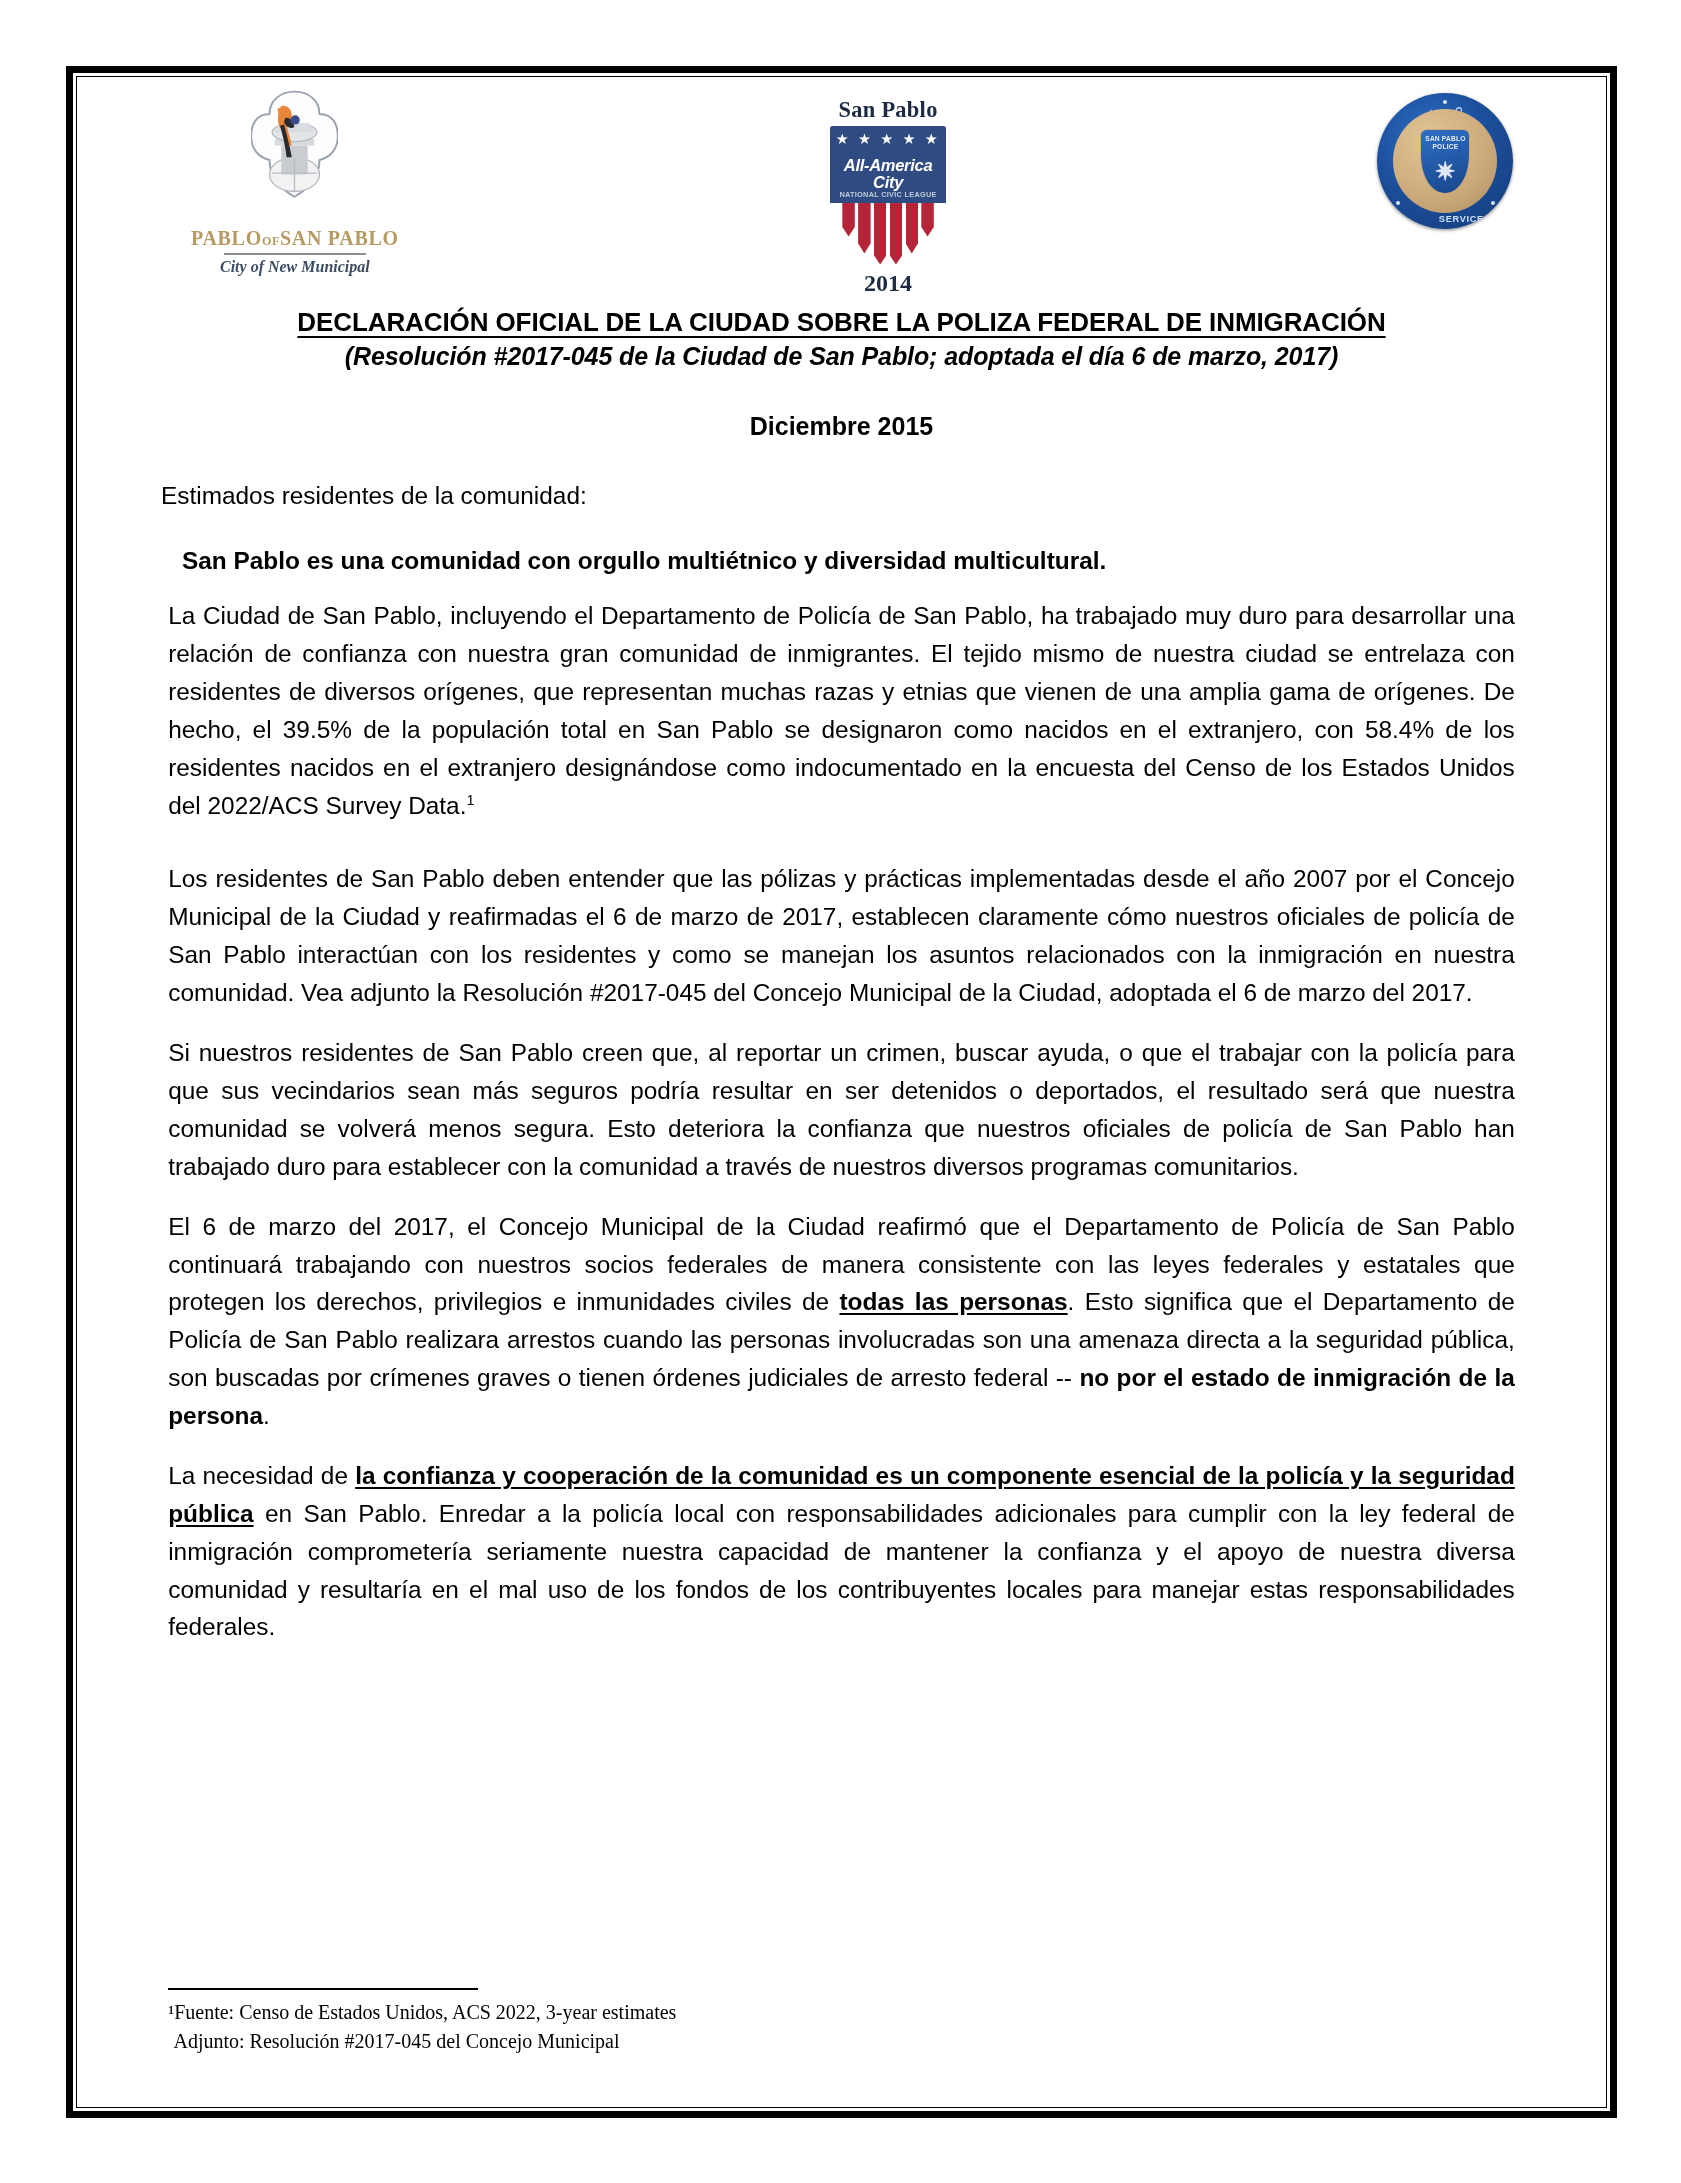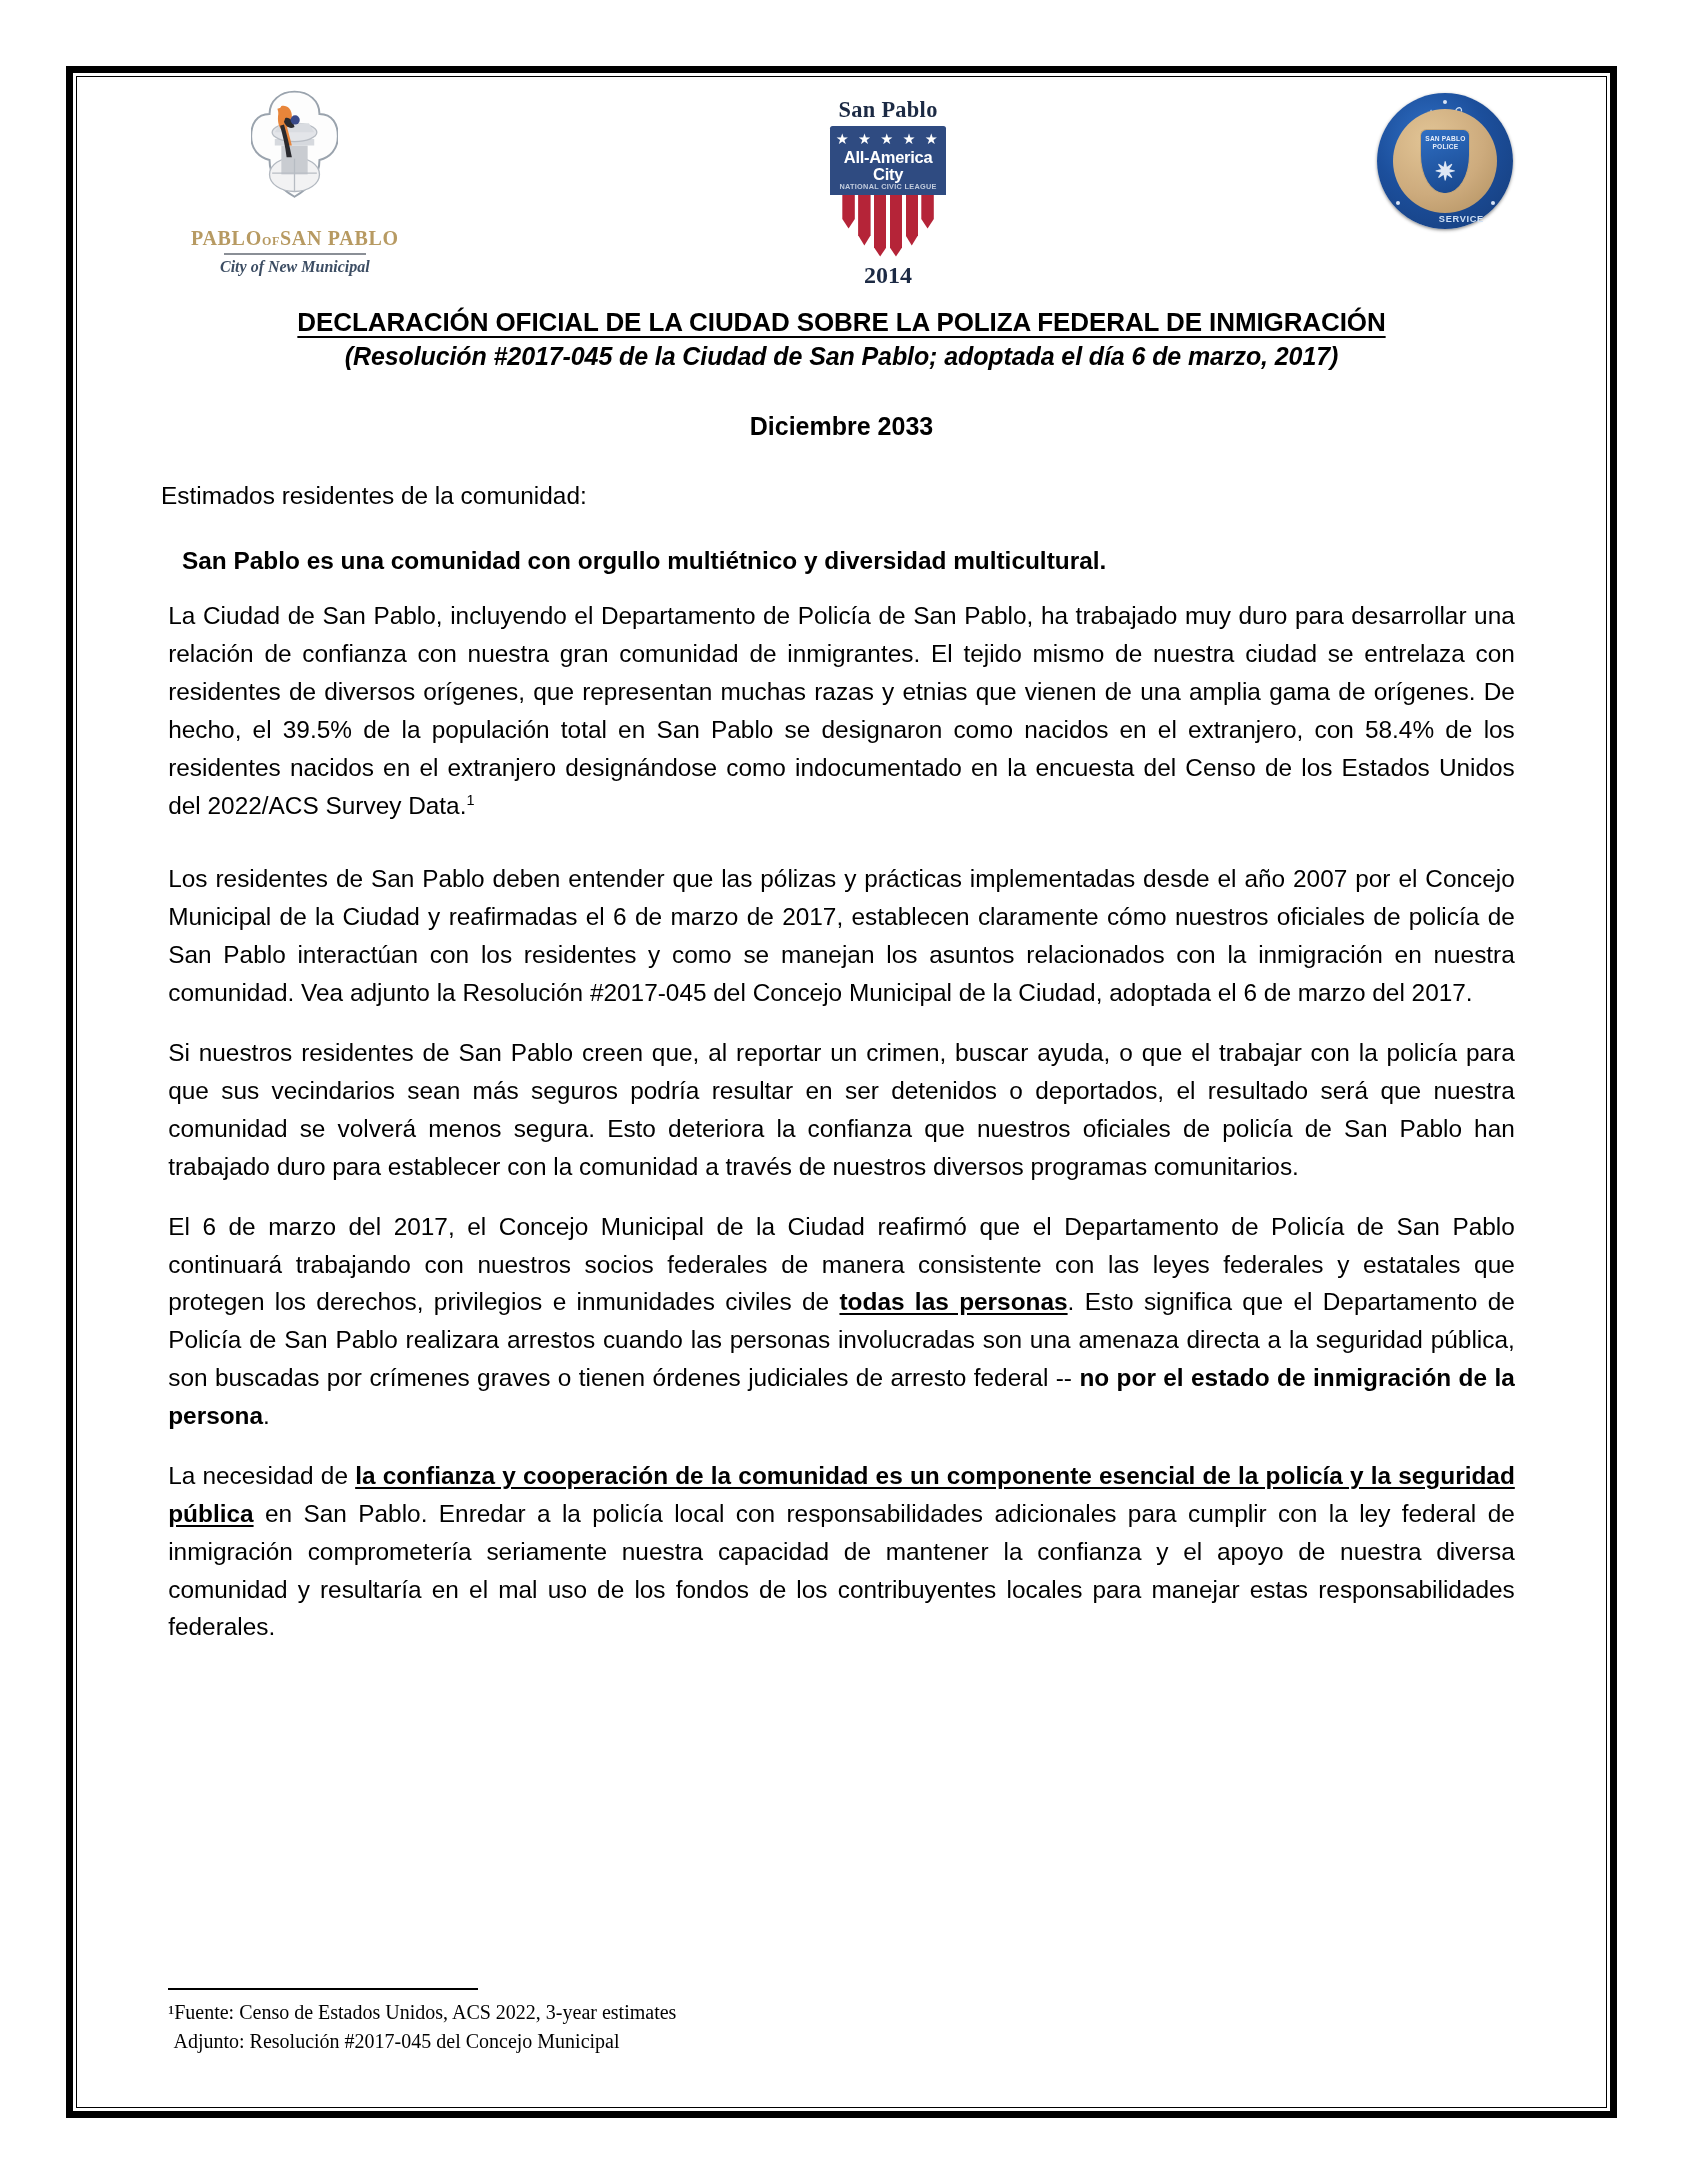--- a/index.html
+++ b/index.html
@@ -125,21 +125,22 @@
     letter-spacing: 2.6px;
     line-height: 1;
   }
   .aac-title {
     color: #ffffff;
     font-family: "Liberation Sans", sans-serif;
     font-weight: bold;
     font-size: 16.5px;
     letter-spacing: -0.3px;
     line-height: 1.05;
-    margin-top: 2px;
+    margin-top: 10px;
+    font-style: italic;
   }
   .aac-sub {
     color: #c2ccdd;
     font-size: 7.3px;
     letter-spacing: 0.3px;
     font-weight: bold;
     line-height: 1;
     padding-bottom: 1.3px;
   }
   .aac-stripes {
@@ -368,21 +369,21 @@
               <div>POLICE</div>
               <div class="badge-star">✷</div>
             </div>
           </div>
         </div>
       </div>
     </div>
 
     <h1 class="doc-title">DECLARACIÓN OFICIAL DE LA CIUDAD SOBRE LA POLIZA FEDERAL DE INMIGRACIÓN</h1>
     <h2 class="doc-subtitle">(Resolución #2017-045 de la Ciudad de San Pablo; adoptada el día 6 de marzo, 2017)</h2>
-    <div class="doc-date">Diciembre 2033</div>
+    <div class="doc-date">Diciembre 2015</div>
 
     <div class="salutation">Estimados residentes de la comunidad:</div>
 
     <div class="lead-bold">San Pablo es una comunidad con orgullo multiétnico y diversidad multicultural.</div>
 
     <p class="para"><span>La Ciudad de San Pablo, incluyendo el Departamento de Policía de San Pablo, ha trabajado muy duro para desarrollar una relación de confianza con nuestra gran comunidad de inmigrantes. El tejido mismo de nuestra ciudad se entrelaza con residentes de diversos orígenes, que representan muchas razas y etnias que vienen de una amplia gama de orígenes. De hecho, el 39.5% de la populación total en San Pablo se designaron como nacidos en el extranjero, con 58.4% de los residentes nacidos en el extranjero designándose como indocumentado en la encuesta del Censo de los Estados Unidos del 2022/ACS Survey Data.</span><sup>1</sup></p>
 
     <p class="para gap-big">Los residentes de San Pablo deben entender que las pólizas y prácticas implementadas desde el año 2007 por el Concejo Municipal de la Ciudad y reafirmadas el 6 de marzo de 2017, establecen claramente cómo nuestros oficiales de policía de San Pablo interactúan con los residentes y como se manejan los asuntos relacionados con la inmigración en nuestra comunidad. Vea adjunto la Resolución #2017-045 del Concejo Municipal de la Ciudad, adoptada el 6 de marzo del 2017.</p>
 
     <p class="para">Si nuestros residentes de San Pablo creen que, al reportar un crimen, buscar ayuda, o que el trabajar con la policía para que sus vecindarios sean más seguros podría resultar en ser detenidos o deportados, el resultado será que nuestra comunidad se volverá menos segura. Esto deteriora la confianza que nuestros oficiales de policía de San Pablo han trabajado duro para establecer con la comunidad a través de nuestros diversos programas comunitarios.</p>

